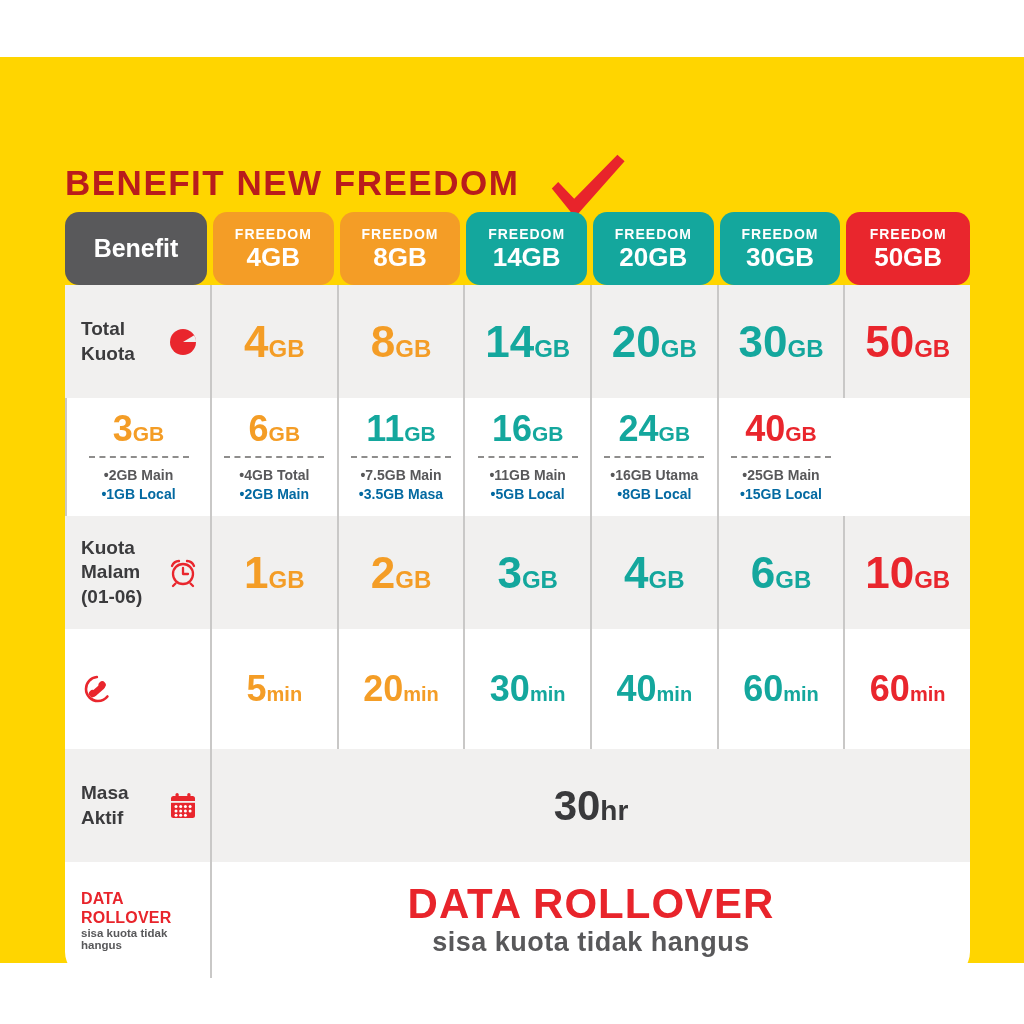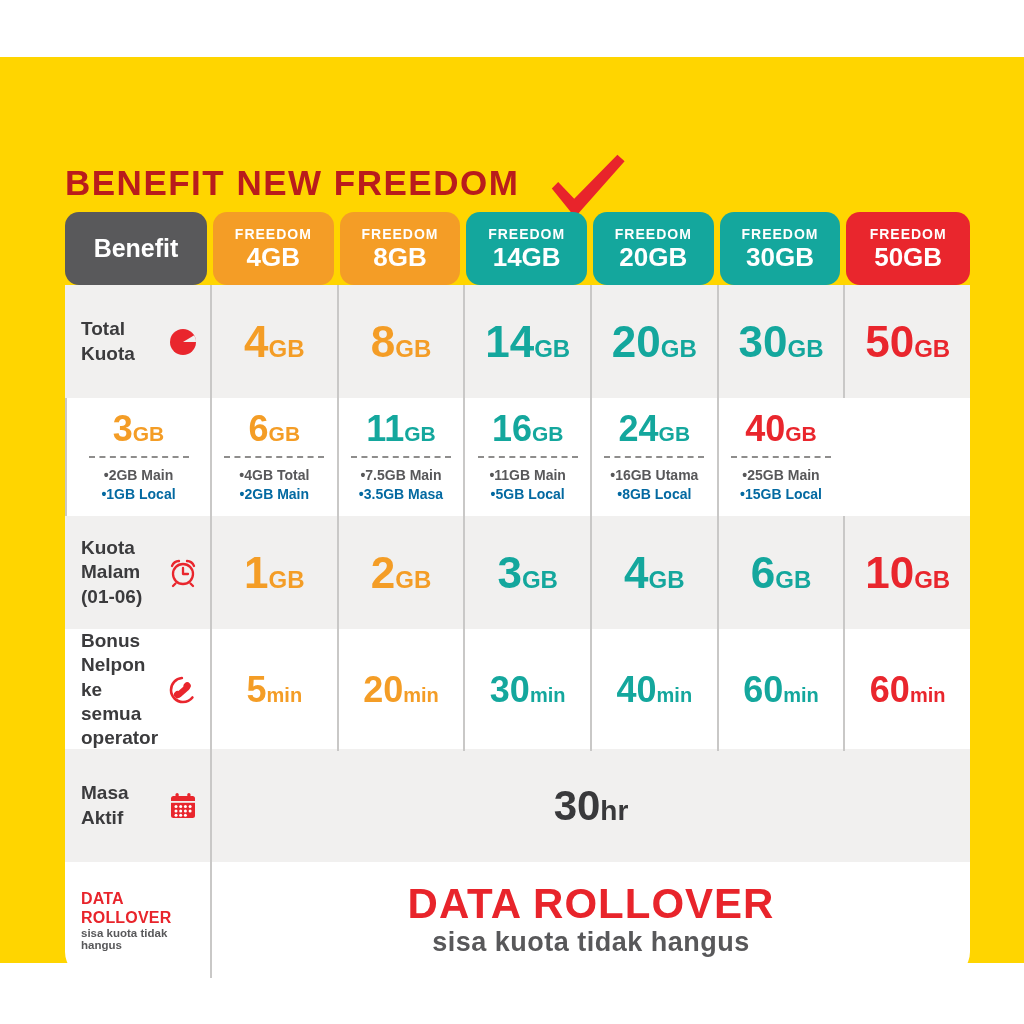--- a/index.html
+++ b/index.html
@@ -200,21 +200,20 @@
           <div class="cell c-teal">
               <div class="big-val"><span class="num-lg">6</span><span class="unit-lg">GB</span></div>
             </div>
           <div class="cell c-red">
               <div class="big-val"><span class="num-lg">10</span><span class="unit-lg">GB</span></div>
             </div>
         </div>
 
         <div class="row r4 white-bg">
           <div class="label-cell">
-            <span class="label-text">Bonus Nelpon ke semua operator</span>
             <span class="icon-box">
               <svg width="32" height="32" viewBox="0 0 32 32">
                 <circle cx="16" cy="16" r="12" fill="none" stroke="#E9262D" stroke-width="2.6" stroke-dasharray="47 29" stroke-dashoffset="-8" stroke-linecap="round"></circle>
                 <g transform="translate(16,17) rotate(-42)" fill="#E9262D">
                   <rect x="-8" y="-3" width="16" height="6" rx="3"></rect>
                   <circle cx="-6.5" cy="-1" r="3.6"></circle>
                   <circle cx="6.5" cy="-1" r="3.6"></circle>
                 </g>
               </svg>
             </span>

